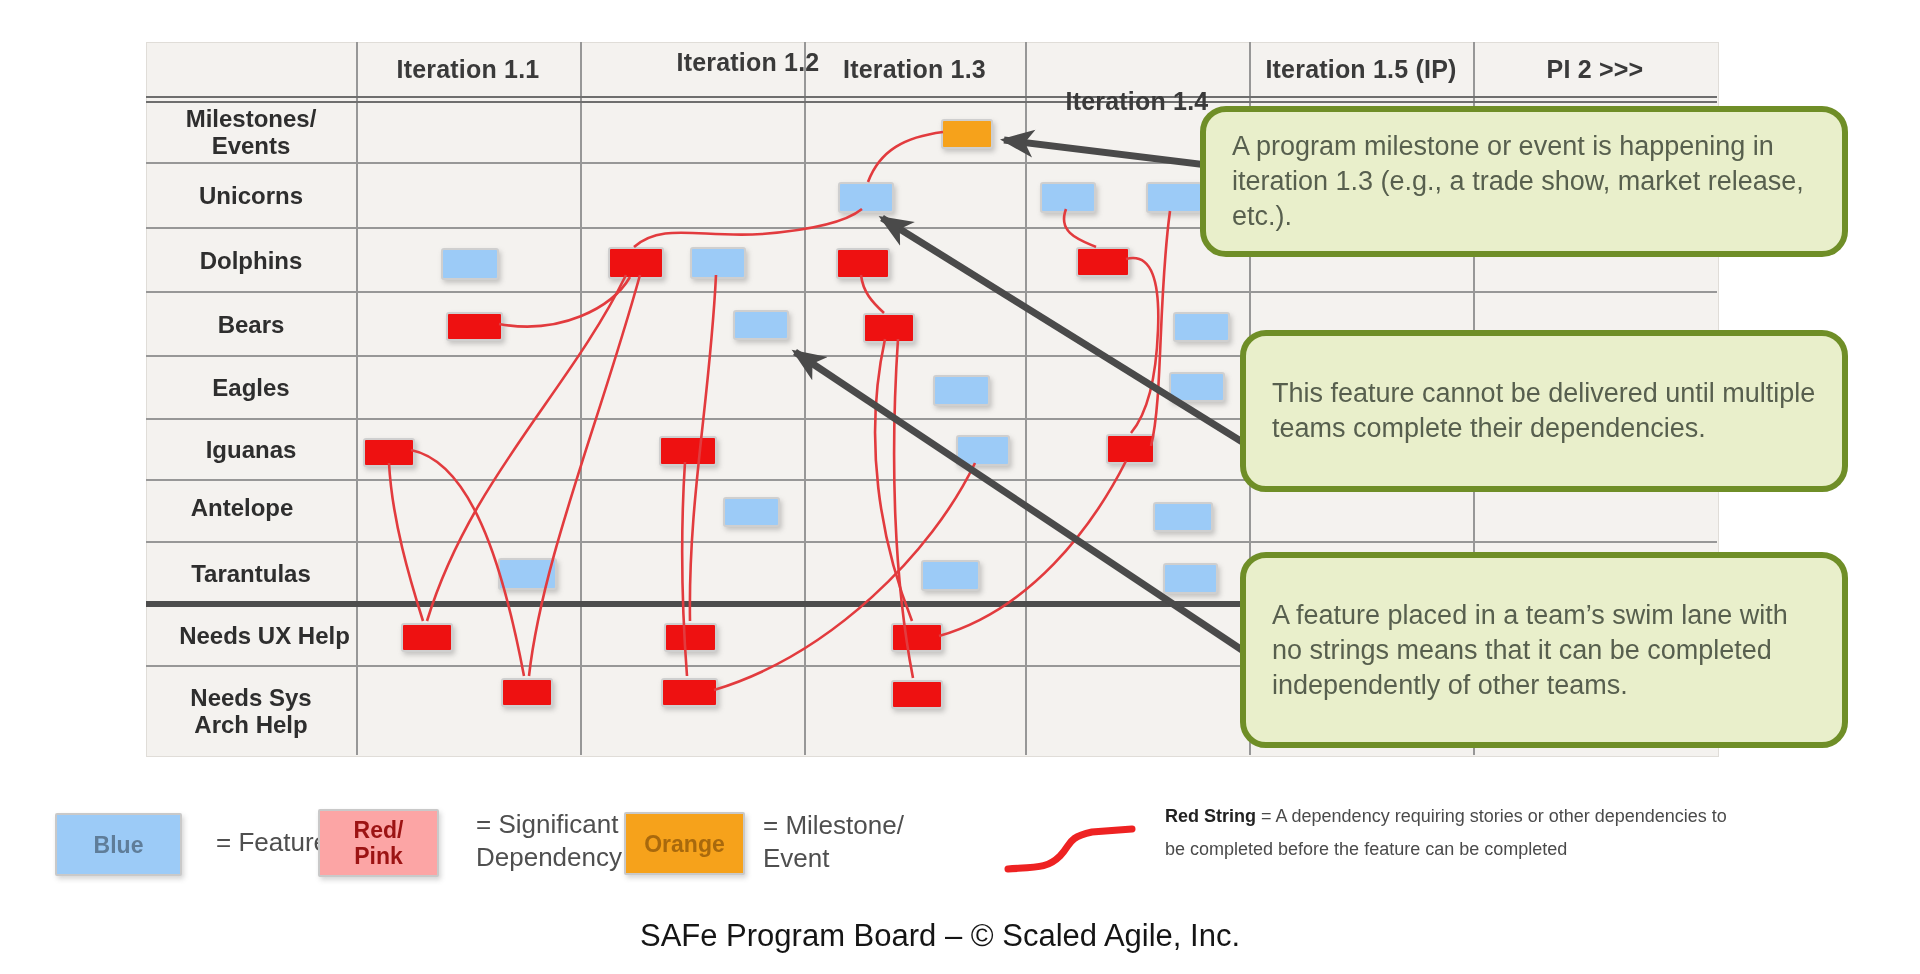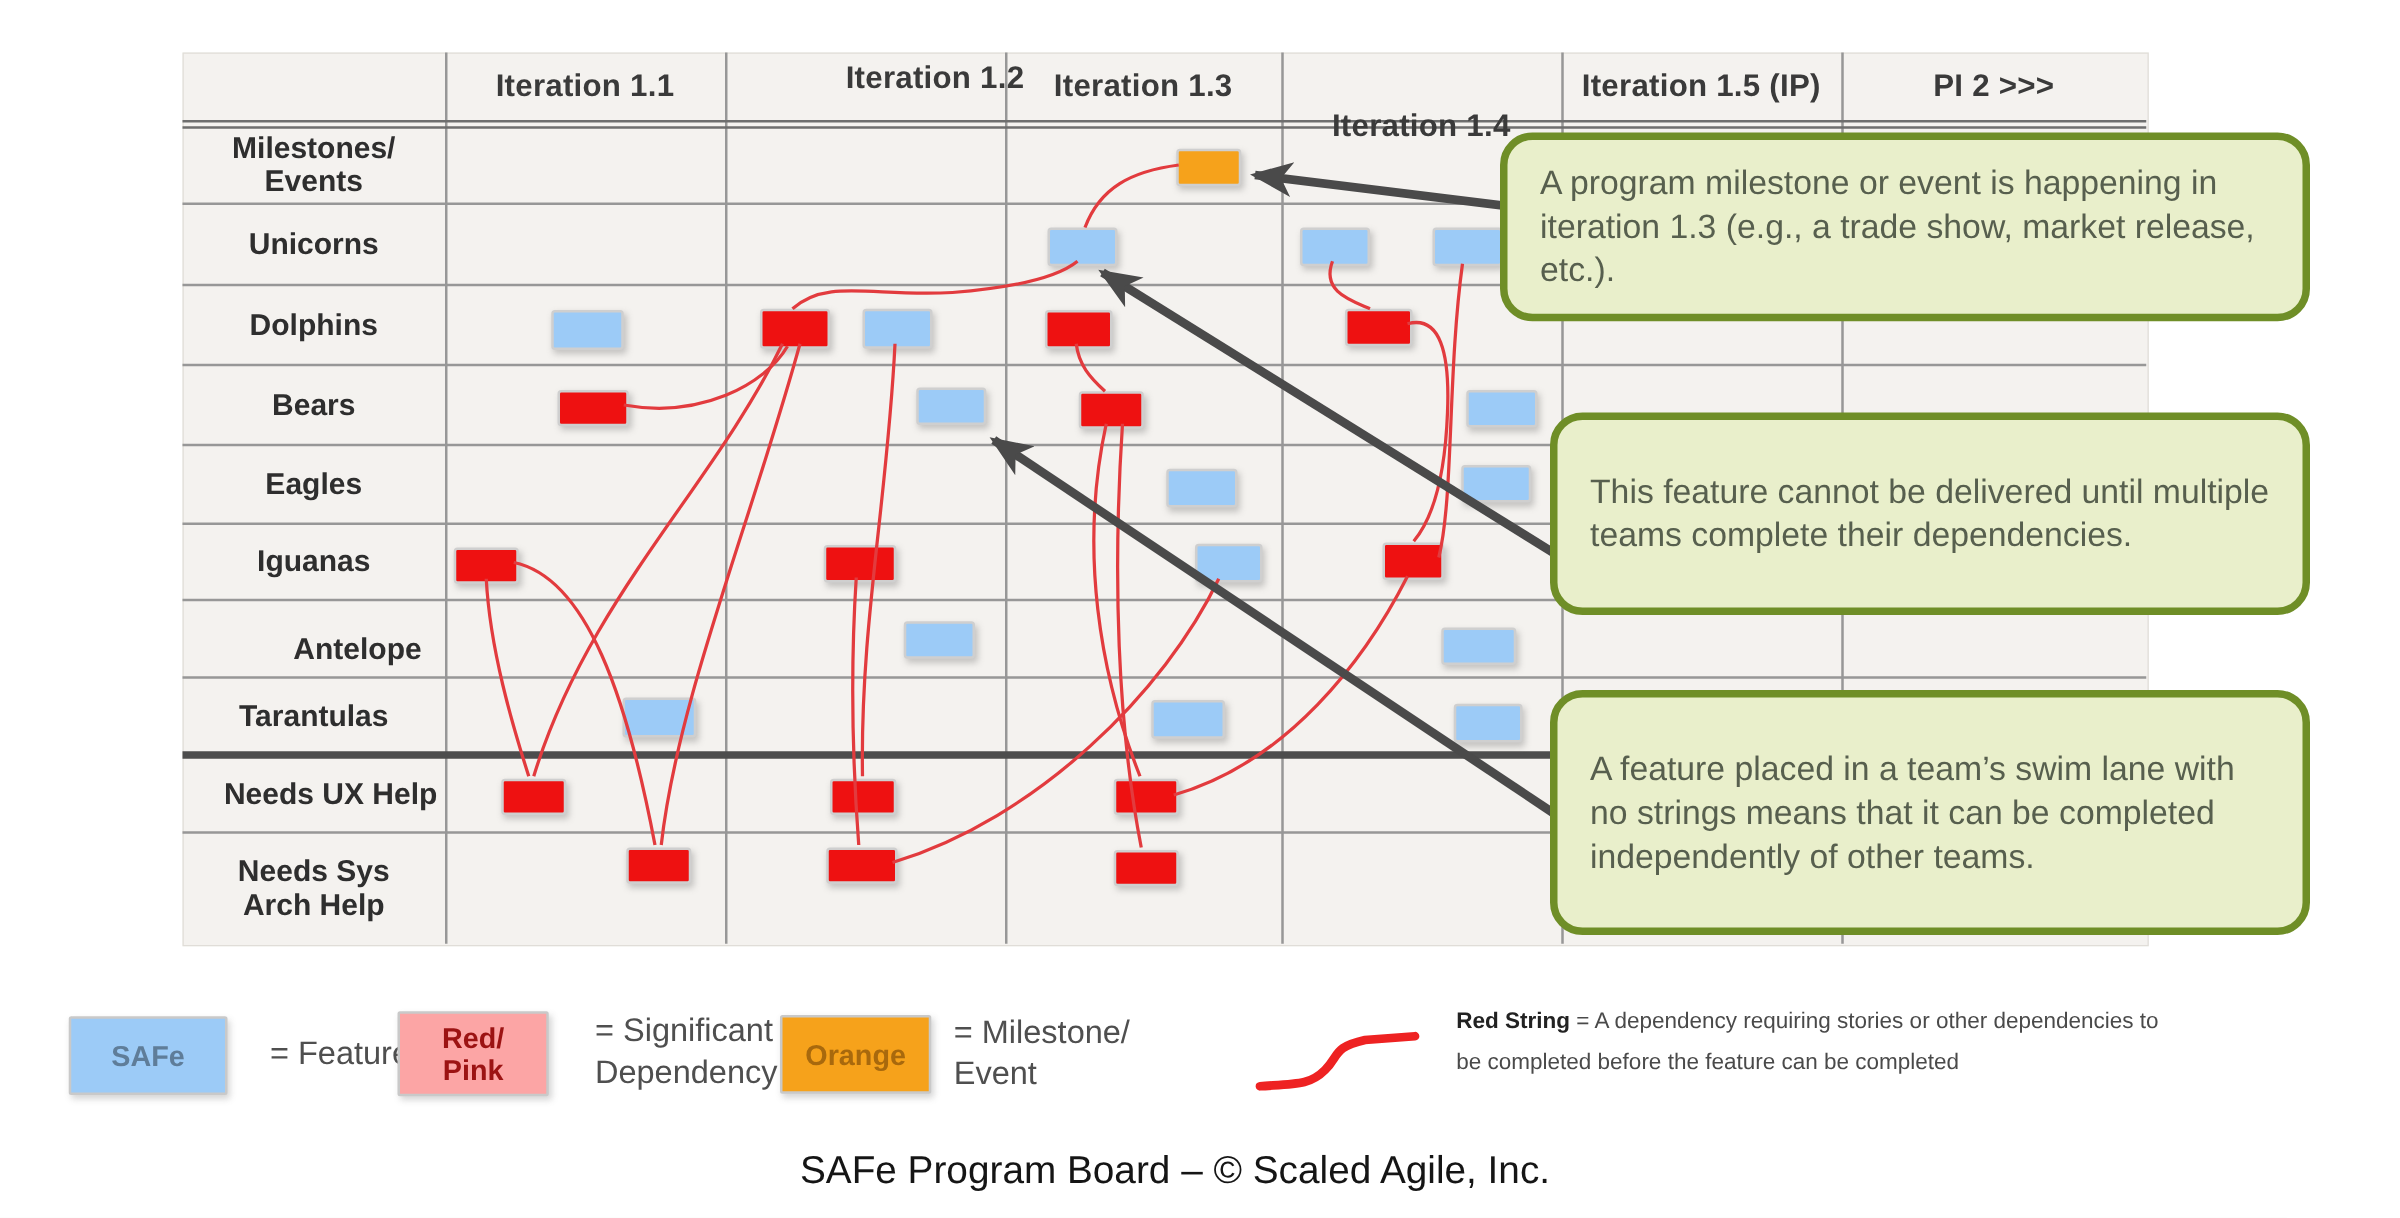--- a/index.html
+++ b/index.html
@@ -61,21 +61,21 @@
       <div class="col-header" style="left: 1025px; top: 42px; width: 224px; height: 54px; margin-top: 32px;">Iteration 1.4</div>
       <div class="col-header" style="left: 1249px; top: 42px; width: 224px; height: 54px;">Iteration 1.5 (IP)</div>
       <div class="col-header" style="left: 1473px; top: 42px; width: 244px; height: 54px;">PI 2 &gt;&gt;&gt;</div>
       <div class="row-label" style="left: 146px; top: 100px; width: 210px; height: 63px;">Milestones/
 Events</div>
       <div class="row-label" style="left: 146px; top: 163px; width: 210px; height: 65px;">Unicorns</div>
       <div class="row-label" style="left: 146px; top: 228px; width: 210px; height: 64px;">Dolphins</div>
       <div class="row-label" style="left: 146px; top: 292px; width: 210px; height: 64px;">Bears</div>
       <div class="row-label" style="left: 146px; top: 356px; width: 210px; height: 63px;">Eagles</div>
       <div class="row-label" style="left: 146px; top: 419px; width: 210px; height: 61px;">Iguanas</div>
-      <div class="row-label" style="left: 146px; top: 488px; width: 192px; height: 62px; padding-left: 44px;">Antelope</div>
+      <div class="row-label" style="left: 146px; top: 476px; width: 192px; height: 62px;">Antelope</div>
       <div class="row-label" style="left: 146px; top: 542px; width: 210px; height: 62px;">Tarantulas</div>
       <div class="row-label" style="left: 146px; top: 604px; width: 237px; height: 62px;">Needs UX Help</div>
       <div class="row-label" style="left: 146px; top: 666px; width: 210px; height: 89px;">Needs Sys
 Arch Help</div>
       <div class="note milestone" style="left: 941px; top: 119px; width: 48px; height: 26px;"></div>
       <div class="note feature" style="left: 838px; top: 182px; width: 52px; height: 27px;"></div>
       <div class="note feature" style="left: 1040px; top: 182px; width: 52px; height: 27px;"></div>
       <div class="note feature" style="left: 1146px; top: 182px; width: 52px; height: 27px;"></div>
       <div class="note feature" style="left: 441px; top: 248px; width: 54px; height: 28px;"></div>
       <div class="note dependency" style="left: 608px; top: 247px; width: 52px; height: 28px;"></div>
@@ -135,21 +135,21 @@
         <line x1="1245" y1="652" x2="795" y2="352" stroke="#4a4a4a" stroke-width="7" marker-end="url(#ah)"></line>
       </g>
     <path id="legend-squiggle" fill="none" stroke="#ee2222" stroke-width="7" stroke-linecap="round" d="M1008,869 C1038,867 1048,868 1060,856 C1072,844 1066,838 1092,832 L1132,829"></path>
   </svg>
   <div id="callout-layer">
       <div class="callout" style="left: 1200px; top: 106px; width: 648px; min-height: 142px;">A program milestone or event is happening in iteration 1.3 (e.g., a trade show, market release, etc.).</div>
       <div class="callout" style="left: 1240px; top: 330px; width: 608px; min-height: 162px;">This feature cannot be delivered until multiple teams complete their dependencies.</div>
       <div class="callout" style="left: 1240px; top: 552px; width: 608px; min-height: 196px;">A feature placed in a team’s swim lane with no strings means that it can be completed independently of other teams.</div>
     </div>
   <div id="legend-layer">
-      <div class="legend-chip" style="left: 55px; top: 813px; width: 123px; height: 59px; background: rgb(156, 203, 247); color: rgb(95, 125, 153);">SAFe</div>
+      <div class="legend-chip" style="left: 55px; top: 813px; width: 123px; height: 59px; background: rgb(156, 203, 247); color: rgb(95, 125, 153);">Blue</div>
       <div class="legend-label" style="left: 216px; top: 813px; width: 240px; height: 59px;">= Features</div>
       <div class="legend-chip" style="left: 318px; top: 809px; width: 117px; height: 64px; background: #fca5a5; color: rgb(156, 19, 19);">Red/
 Pink</div>
       <div class="legend-label" style="left: 476px; top: 809px; width: 260px; height: 64px;">= Significant
 Dependency</div>
       <div class="legend-chip" style="left: 624px; top: 812px; width: 117px; height: 59px; background: rgb(246, 162, 27); color: rgb(168, 105, 13);">Orange</div>
       <div class="legend-label" style="left: 763px; top: 812px; width: 230px; height: 59px;">= Milestone/
 Event</div>
     </div>
   <div id="red-string-legend" style="left: 1165px; top: 800px; width: 578px;">

